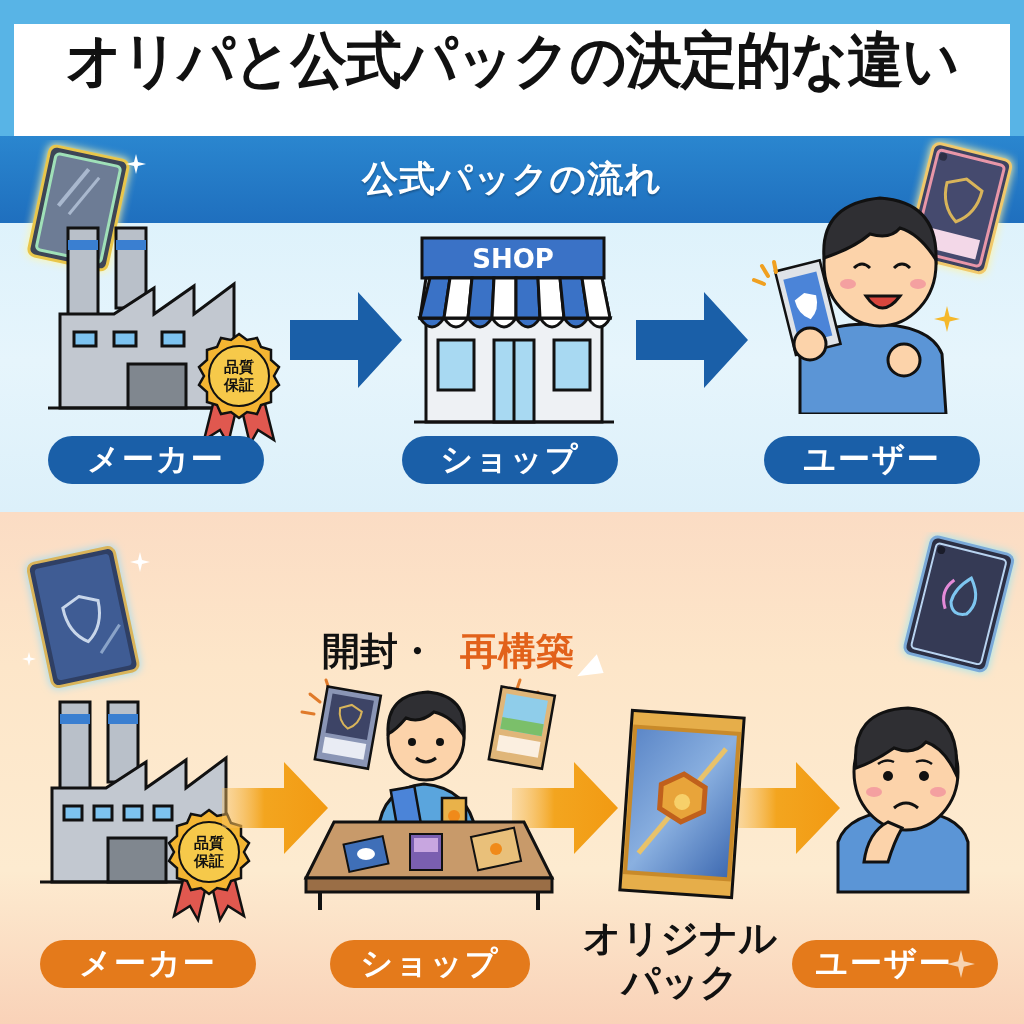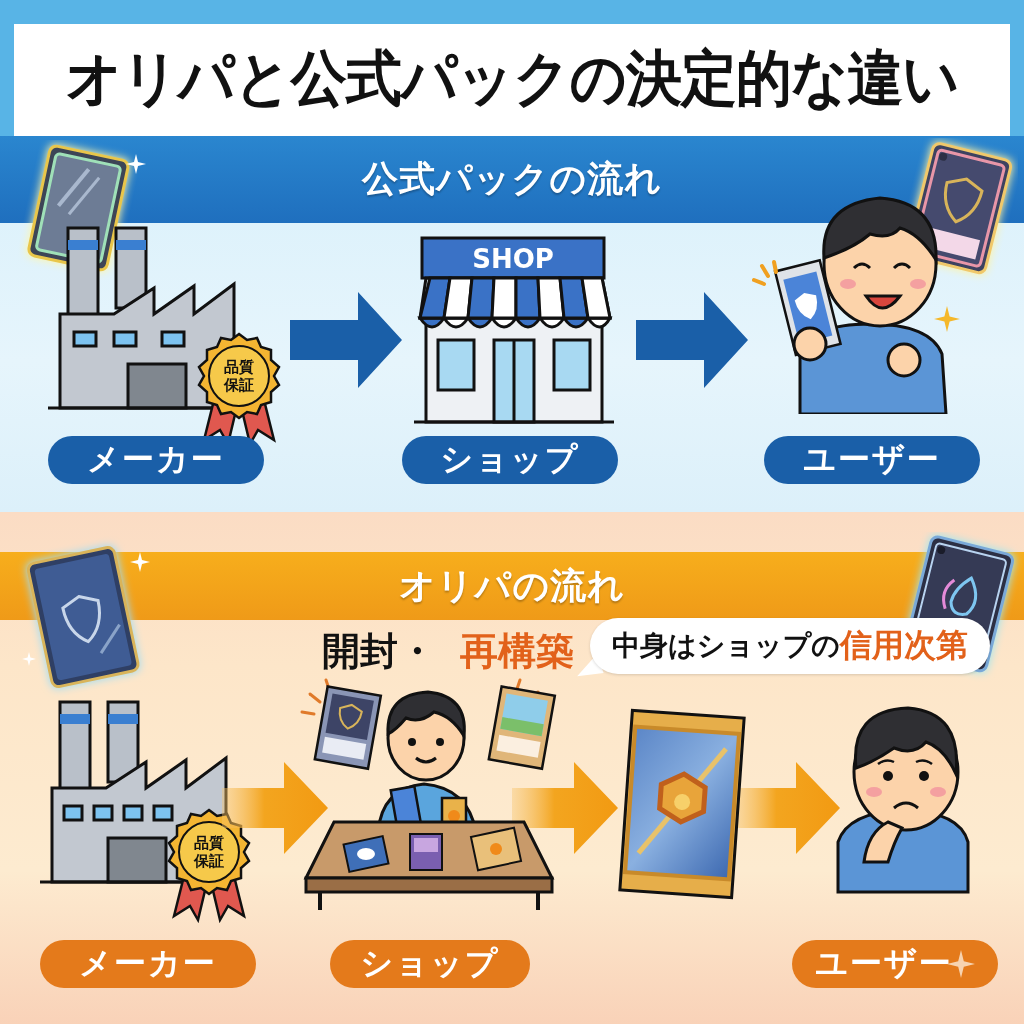--- a/index.html
+++ b/index.html
@@ -1,20 +1,20 @@
 <!DOCTYPE html>
 <html><head>
 <meta charset="utf-8">
 <style>
   * { box-sizing: border-box; margin: 0; padding: 0; }
   html, body { width: 1024px; height: 1024px; overflow: hidden; }
   body { font-family: "DejaVu Sans", "Liberation Sans", sans-serif; background: #55b3e6; position: relative; }
 
   .title-wrap { position: absolute; left: 0; top: 0; width: 1024px; height: 140px; background: #58b4e6; }
-  .title-box { position: absolute; left: 14px; top: 24px; width: 996px; height: 112px; background: #ffffff; display: flex; align-items: center; justify-content: center; }
+  .title-box { position: absolute; left: 14px; top: 24px; width: 996px; height: 112px; background: #ffffff; display: flex; align-items: flex-start; justify-content: center; }
   .title-text { font-size: 56px; font-weight: 900; color: #111; letter-spacing: -1px; transform: scaleY(1.08); }
 
   
   .sec1 { position: absolute; left: 0; top: 136px; width: 1024px; height: 376px; background: linear-gradient(180deg, #d9f0fb 0%, #e6f5fc 60%, #dcf0fa 100%); }
   .sec1-banner { position: absolute; left: 0; top: 0; width: 1024px; height: 87px; background: linear-gradient(180deg, #2a86cf, #1f6fbe); display: flex; align-items: center; justify-content: center; }
   .banner-text { font-size: 36px; font-weight: 900; color: #fff; letter-spacing: 1px; text-shadow: 0 2px 2px rgba(0,0,0,0.25); }
 
   
   .sec2 { position: absolute; left: 0; top: 512px; width: 1024px; height: 512px; background: linear-gradient(180deg, #fbdcc4 0%, #fde6c9 30%, #fdebd0 70%, #f9d2b8 100%); }
   .sec2-banner { position: absolute; left: 0; top: 40px; width: 1024px; height: 68px; background: linear-gradient(180deg, #f7ae1c, #ef9a18); display: flex; align-items: center; justify-content: center; }
@@ -173,23 +173,20 @@
         <line x1="2" y1="22" x2="12" y2="26"></line>
       </g>
     </svg>
 
   <div class="pill blue" style="left:48px;top:300px;width:216px;">メーカー</div>
   <div class="pill blue" style="left:402px;top:300px;width:216px;">ショップ</div>
   <div class="pill blue" style="left:764px;top:300px;width:216px;">ユーザー</div>
 </div>
 
 <div class="sec2">
-  <div class="sec2-banner">
-    <span class="banner-text">オリパの流れ</span>
-  </div>
 
   <svg class="card" style="left:14px;top:24px;" width="140" height="170" viewBox="0 0 140 170">
     <defs>
         <filter id="g3">
           <feGaussianBlur stdDeviation="4"></feGaussianBlur>
         </filter>
       </defs>
     <g transform="rotate(-12 70 85)">
       <rect x="24" y="16" width="92" height="130" rx="8" fill="#9fdcf5" filter="url(#g3)"></rect>
       <rect x="26" y="18" width="88" height="126" rx="7" fill="#2f3f64" stroke="#d9b45a" stroke-width="3"></rect>
@@ -219,24 +216,20 @@
       <path d="M54 50 Q42 64 52 80" fill="none" stroke="#e48ad8" stroke-width="3"></path>
       <circle cx="34" cy="24" r="4" fill="#1a1c2a"></circle>
     </g>
   </svg>
 
   <div class="subtitle" style="top:114px;">
     <span>開封・</span><span class="hl">再構築</span>
   </div>
 
   <div class="bubble-tail" style="top:146px;"></div>
-  <div class="bubble" style="top:106px;">
-    <span>中身はショップの</span>
-      <span class="hl">信用次第</span>
-  </div>
 
   <svg style="position:absolute;left:36px;top:180px" width="240" height="210" viewBox="0 0 240 210">
     <rect x="24" y="10" width="30" height="90" fill="#b9c0c9" stroke="#111" stroke-width="3"></rect>
     <rect x="24" y="22" width="30" height="10" fill="#3a7fd1"></rect>
     <rect x="72" y="10" width="30" height="80" fill="#b9c0c9" stroke="#111" stroke-width="3"></rect>
     <rect x="72" y="22" width="30" height="10" fill="#3a7fd1"></rect>
     <path d="M16 96 L70 96 L110 70 L110 96 L150 68 L150 96 L190 66 L190 190 L16 190Z" fill="#c2c8d0" stroke="#111" stroke-width="3"></path>
     <rect x="28" y="114" width="18" height="14" fill="#7dc3f0" stroke="#111" stroke-width="3"></rect>
     <rect x="58" y="114" width="18" height="14" fill="#7dc3f0" stroke="#111" stroke-width="3"></rect>
     <rect x="88" y="114" width="18" height="14" fill="#7dc3f0" stroke="#111" stroke-width="3"></rect>
@@ -345,19 +338,23 @@
     <circle cx="60" cy="84" r="5" fill="#111"></circle>
       <circle cx="96" cy="84" r="5" fill="#111"></circle>
     <ellipse cx="46" cy="100" rx="8" ry="5" fill="#f4a0a0"></ellipse>
     <ellipse cx="110" cy="100" rx="8" ry="5" fill="#f4a0a0"></ellipse>
     <path d="M66 116 Q78 106 90 116" fill="none" stroke="#111" stroke-width="3"></path>
     <path d="M36 170 Q40 140 60 130 L74 136 Q66 150 60 170Z" fill="#fcd3aa" stroke="#111" stroke-width="3"></path>
   </svg>
 
   <div class="pill orange" style="left:40px;top:428px;width:216px;">メーカー</div>
   <div class="pill orange" style="left:330px;top:428px;width:200px;">ショップ</div>
+  <div class="orig-pack-label" style="top:404px;">
+    <div>オリジナル</div>
+    <div>パック</div>
+  </div>
   <div class="pill orange" style="left:792px;top:428px;width:206px;">
     <span>ユーザー</span>
     <svg width="28" height="28" viewBox="0 0 20 20" style="margin-left:-6px">
         <path d="M10 0 L12 8 L20 10 L12 12 L10 20 L8 12 L0 10 L8 8Z" fill="#f7d3b0"></path>
       </svg>
   </div>
 </div>
 
 </body></html>

